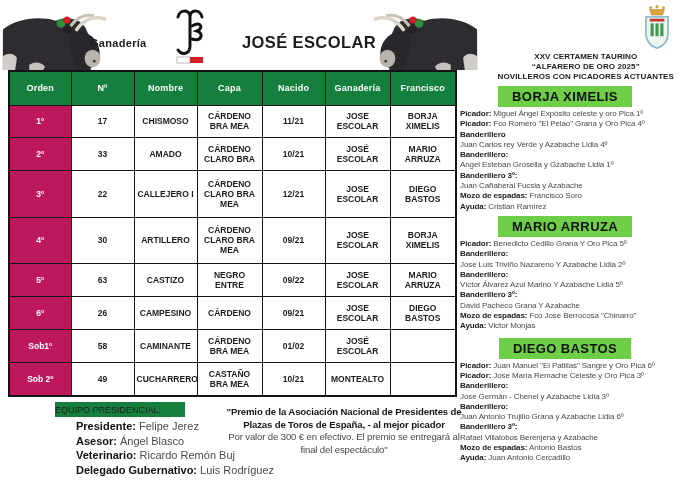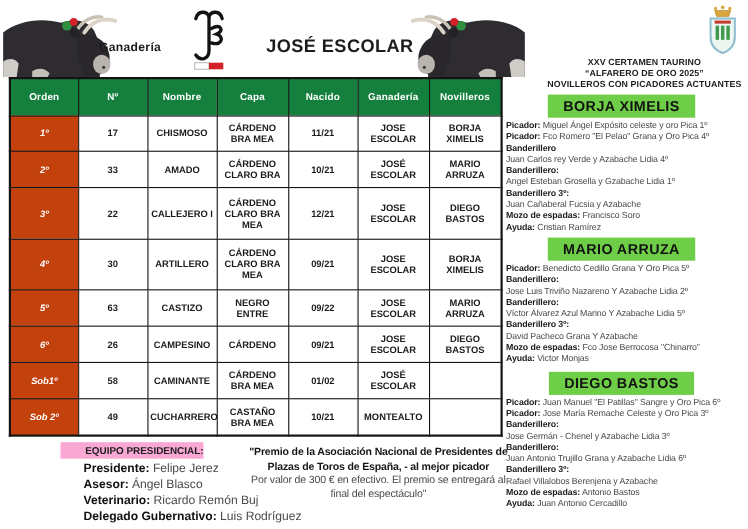--- a/index.html
+++ b/index.html
@@ -18,38 +18,38 @@
   .event-title { position:absolute; left:238px; top:33px; width:142px; text-align:center;
                  font-size:16.5px; font-weight:bold; letter-spacing:.4px; }
 
   
   table.bulls { position:absolute; left:8px; top:70px; width:447px; height:327px;
                 border-collapse:collapse; table-layout:fixed; border:2px solid #141414; }
   table.bulls th, table.bulls td { border:1px solid #141414; text-align:center; vertical-align:middle;
                 padding:2px 2px; line-height:1.2; }
   table.bulls th { background:#15803d; color:#ffffff; font-size:9px; font-weight:bold; height:34px; letter-spacing:.2px; }
   table.bulls td { font-size:8.5px; font-weight:bold; }
-  table.bulls td:first-child { background:#c2410c; color:#ffffff;font-style:italic; }
+  table.bulls td:first-child { background:#be185d; color:#ffffff; }
 
   
   .right-panel { position:absolute; left:456px; top:4px; width:218px; display:flex;
                  flex-direction:column; align-items:flex-end; }
   .crest { width:34px; height:46px; }
   .certamen-heading { margin-top:2px; text-align:center; font-size:8px; font-weight:bold; line-height:10px; letter-spacing:.1px; }
   .team { width:100%; display:flex; flex-direction:column; align-items:center; }
   .team-bar { margin-top:4px; background:#6FCE47; padding:3px 14px; font-size:13px; font-weight:bold;
               letter-spacing:.4px; color:#111; }
   .team:nth-of-type(3) .team-bar { margin-top:6px; }
   .team-lines { margin-top:2px; width:100%; padding-left:4px; }
   .team-line { font-size:8px; line-height:10.3px; letter-spacing:-.1px; white-space:nowrap; color:#4a4a4a; }
   .team-line b { color:#1c1c1c; }
 
   
-  .presidential-bar { position:absolute; left:55px; top:402px; width:130px; height:15px; background:#f9a8d4;
-                      font-size:9px; font-weight:bold; display:flex; align-items:center; justify-content:flex-end; }
+  .presidential-bar { position:absolute; left:55px; top:402px; width:130px; height:15px; background:#15803d;
+                      font-size:9px; font-weight:normal; display:flex; align-items:center; justify-content:flex-start; }
   .presidential-lines { position:absolute; left:32px; top:419px; font-size:11px; line-height:14.5px; color:#4a4a4a; }
   .presidential-line b { color:#111;padding-left:44px; }
 
   .prize { position:absolute; left:226px; top:406px; width:236px; text-align:center;
            font-size:9.6px; line-height:12.5px; letter-spacing:-.15px; color:#4a4a4a; }
   .prize b { color:#161616; }
 </style>
 </head>
 <body>
 
@@ -108,21 +108,21 @@
         <col style="width:66px">
     </colgroup>
     <thead>
       <tr>
         <th>Orden</th>
         <th>Nº</th>
         <th>Nombre</th>
         <th>Capa</th>
         <th>Nacido</th>
         <th>Ganadería</th>
-        <th>Novilleros</th>
+        <th>Francisco</th>
       </tr>
     </thead>
     <tbody>
         <tr>
       <td>1º</td>
       <td>17</td>
       <td>CHISMOSO</td>
       <td>CÁRDENO BRA MEA</td>
       <td>11/21</td>
       <td>JOSE ESCOLAR</td>

